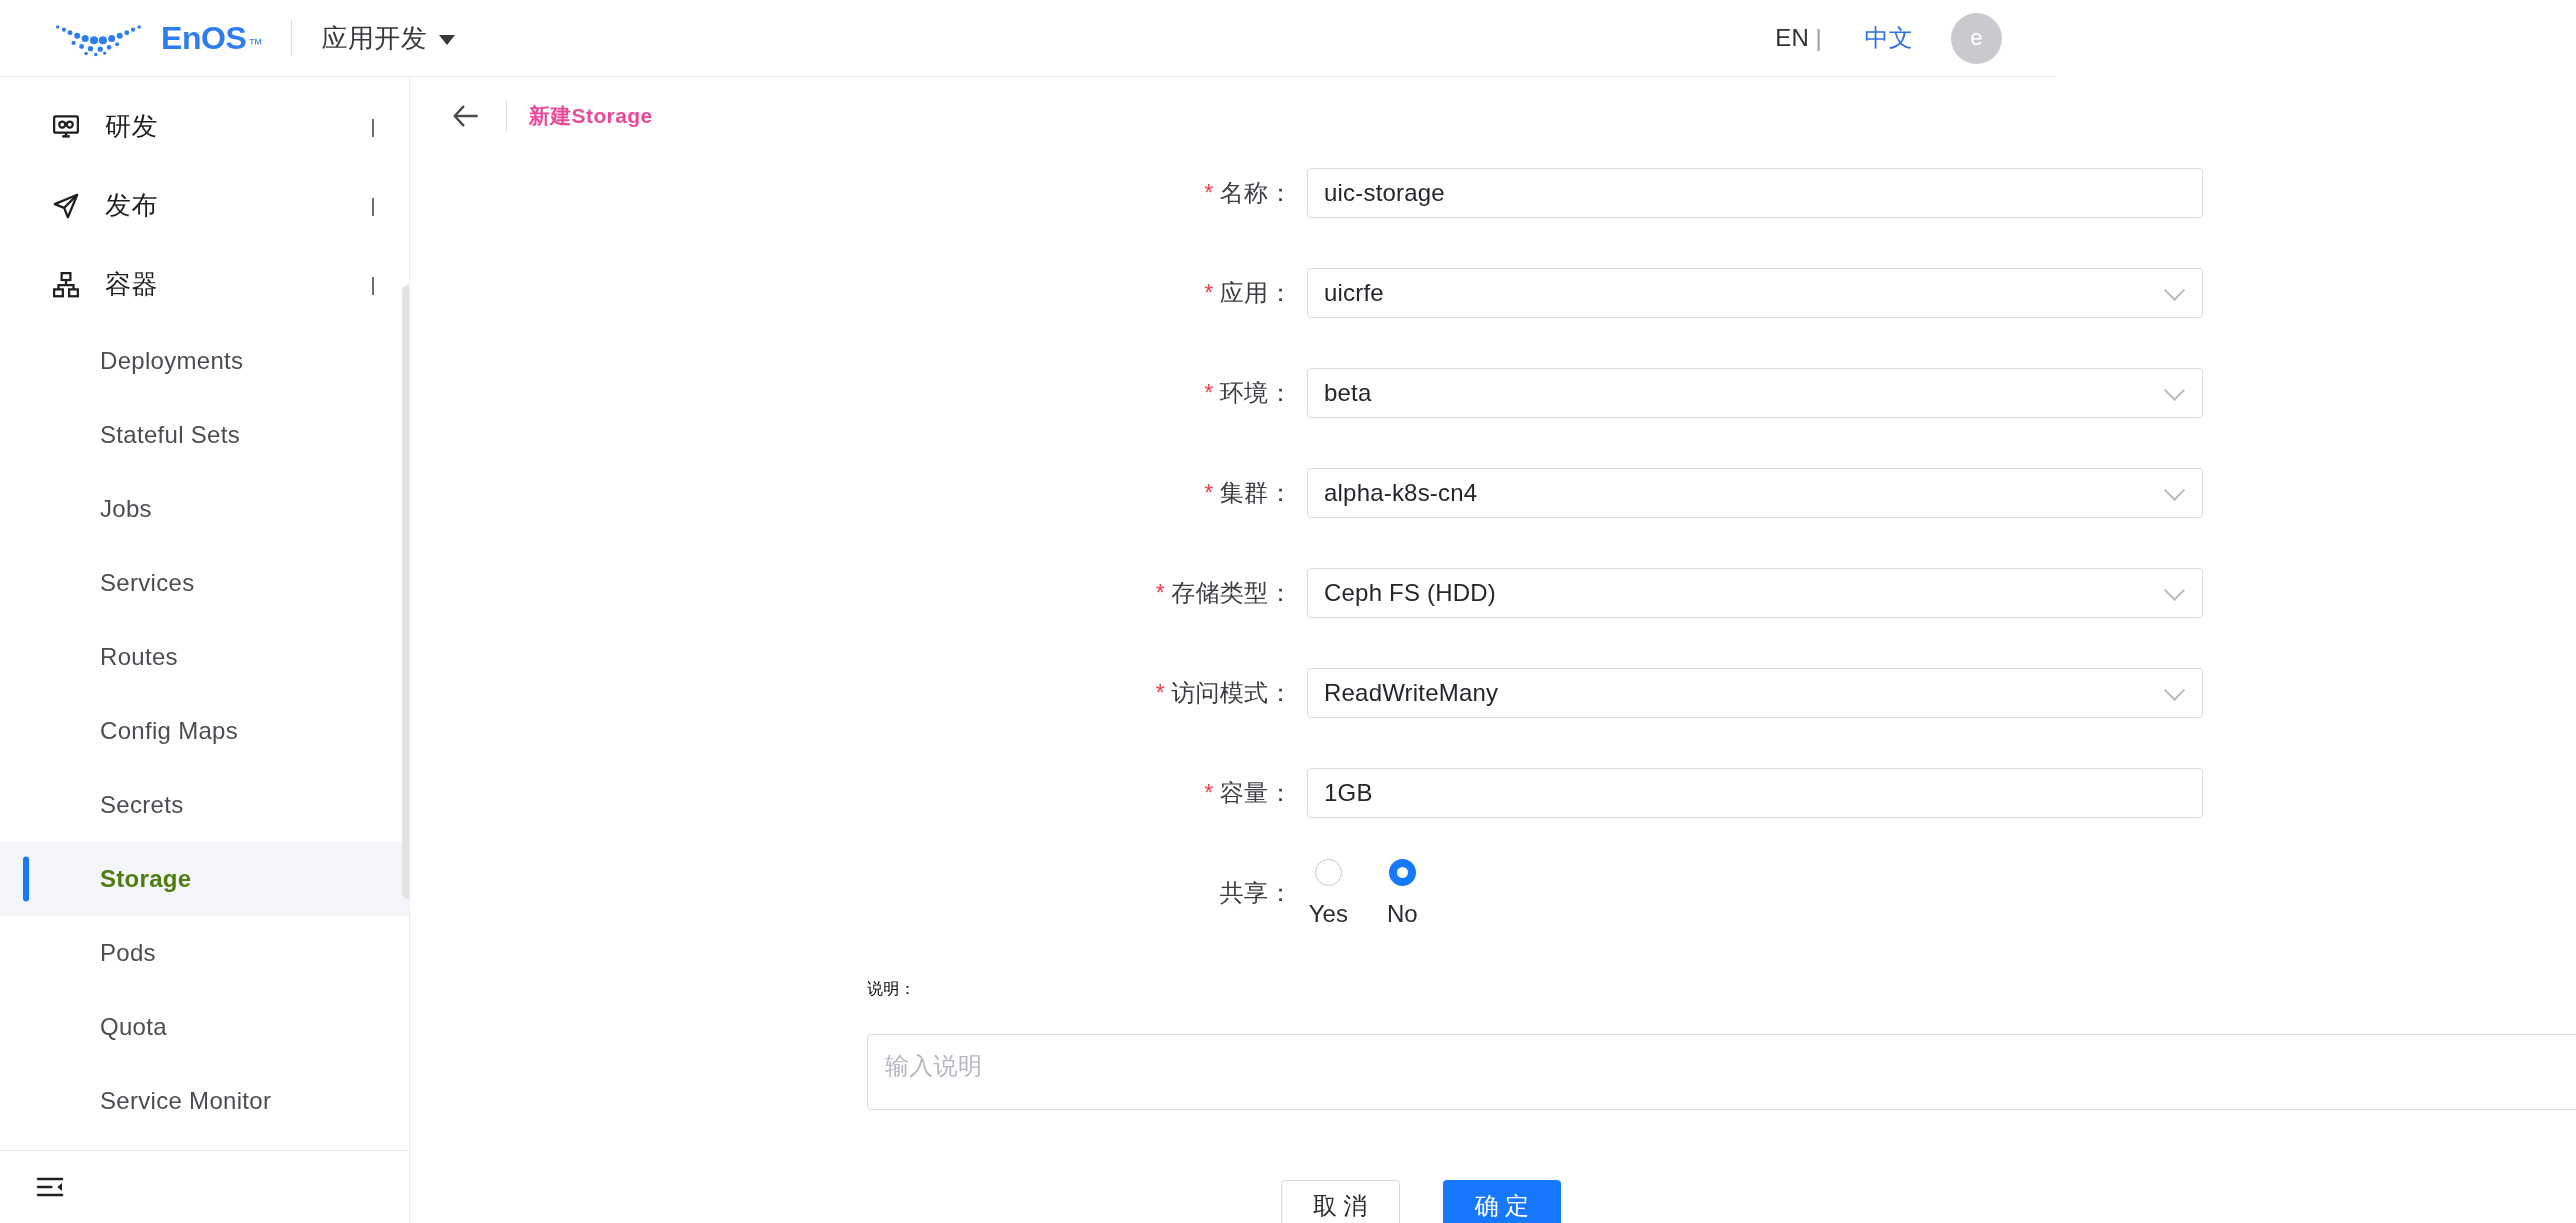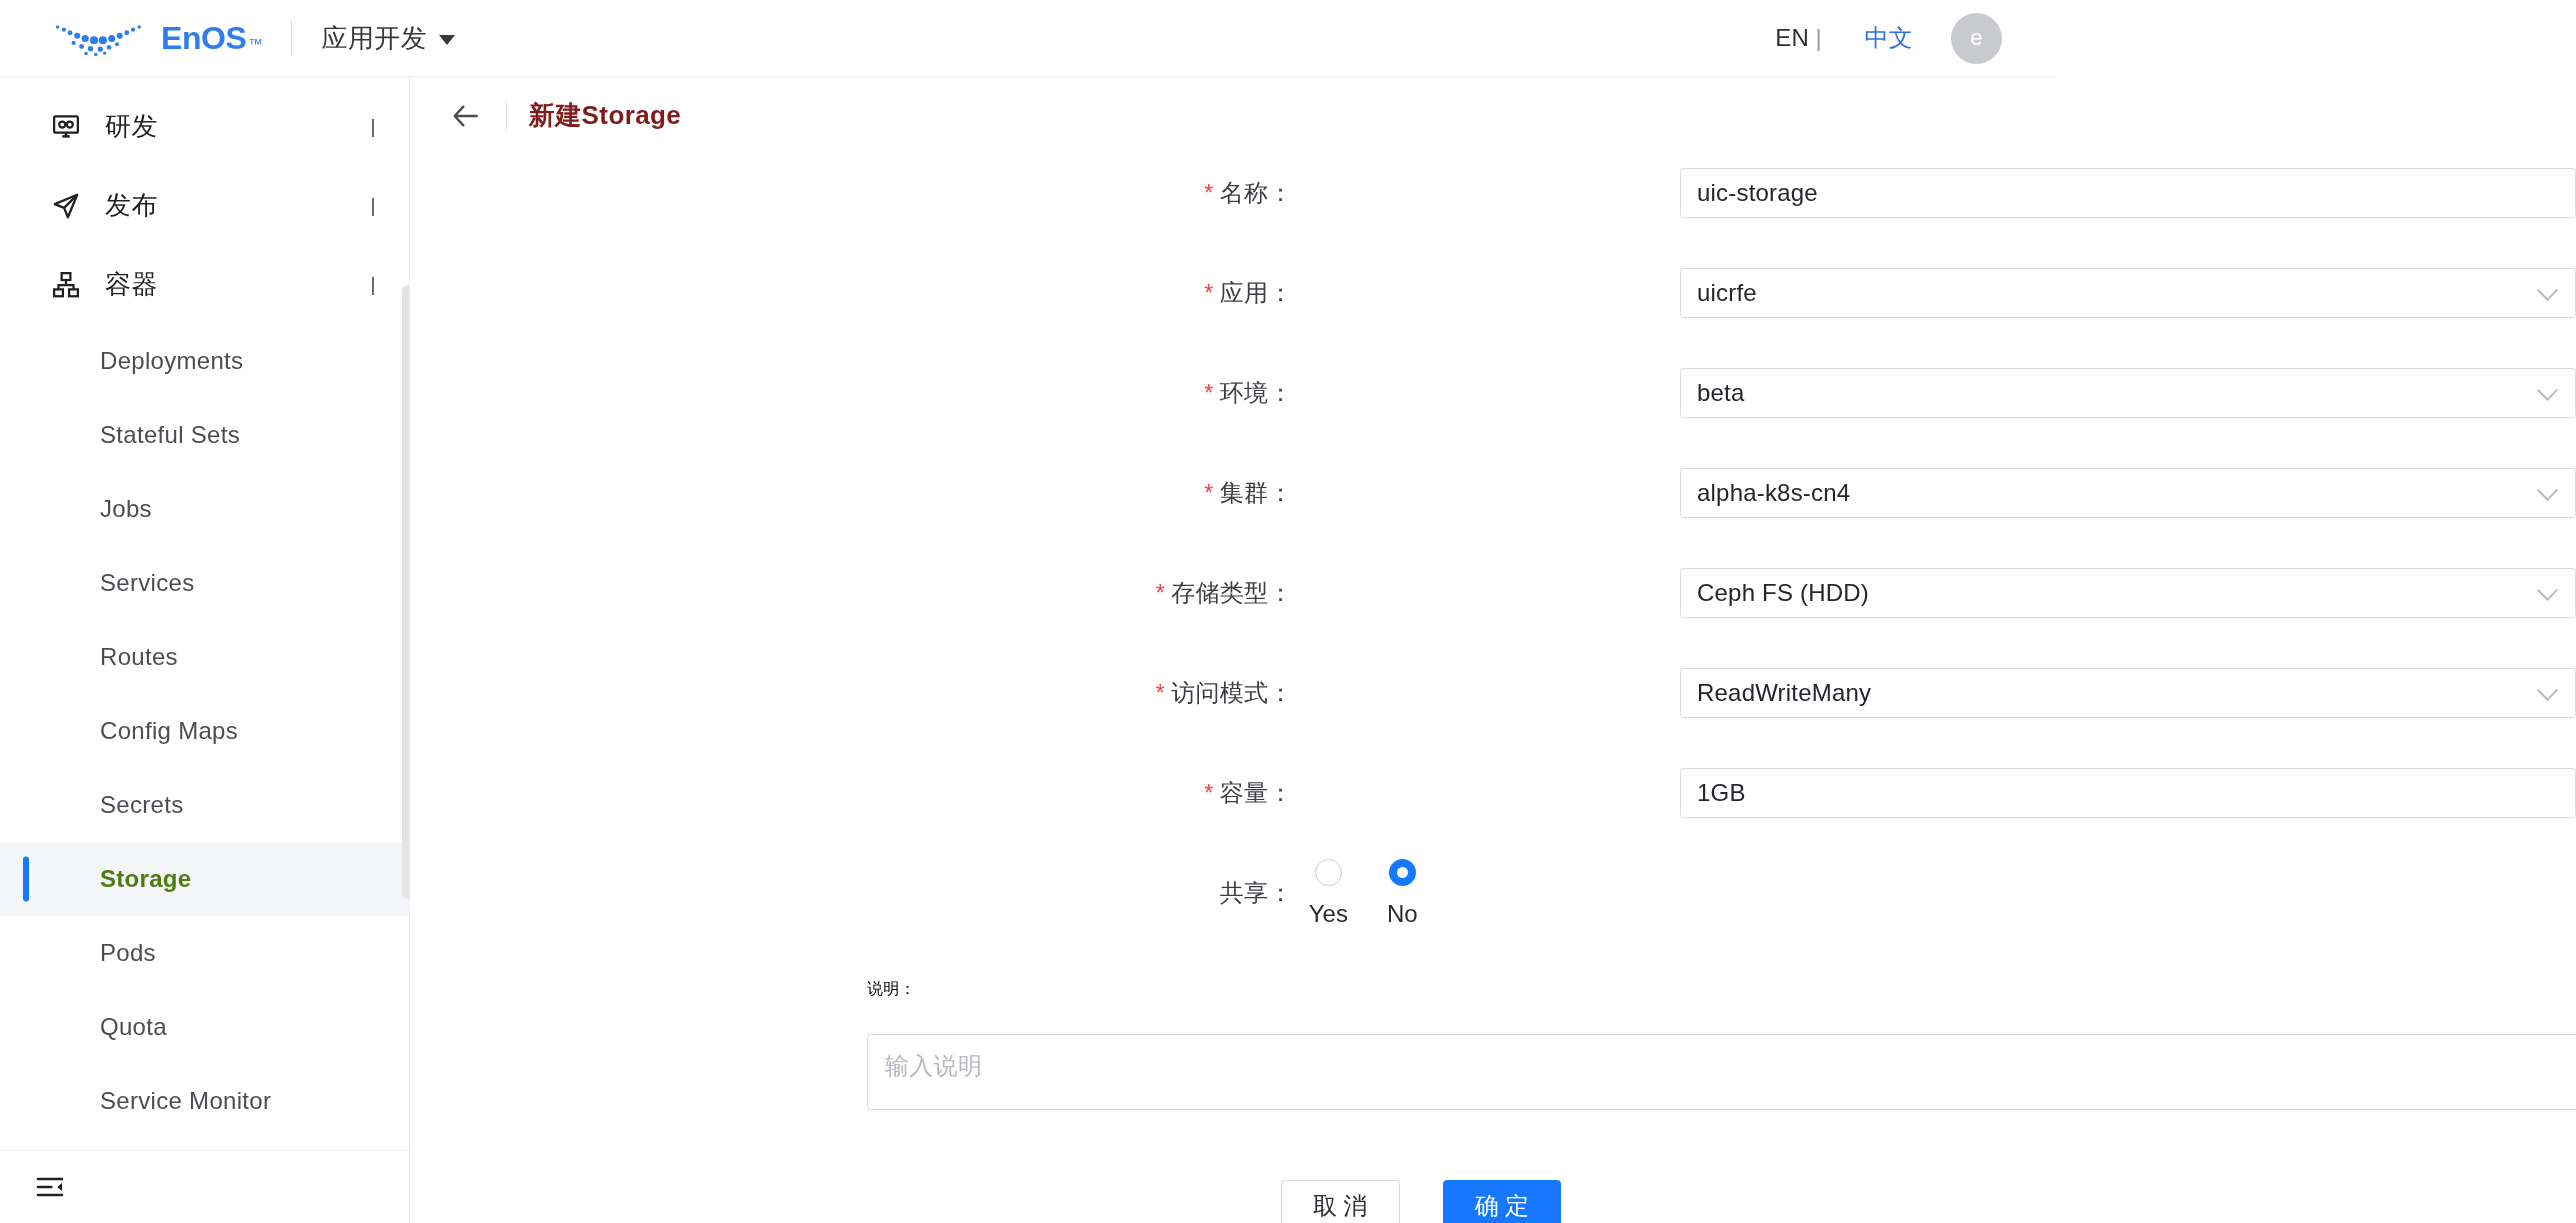--- a/index.html
+++ b/index.html
@@ -136,26 +136,26 @@
     width: 2165px; height: 1146px;
     background: #ffffff;
     overflow: hidden;
   }
   .page-head {
     display: flex; align-items: center;
     height: 77px; padding-left: 37px;
   }
   .back-arrow { cursor: pointer; width: 36px; height: 36px; display:flex; align-items:center; justify-content:center; }
   .head-divider { width: 0.9px; height: 30px; background: #dedee1; margin: 0 22.4px 0 21.5px; }
-  .page-title { font-size: 26px; font-weight: bold; color: #7f1d1d; letter-spacing: 0.4px; }
+  .page-title { font-size: 21px; font-weight: bold; color: #ec4899; letter-spacing: 0.4px; }
 
   .form { padding-top: 14.3px; }
   .form-row {
     display: flex; align-items: center;
-    height: 50px; margin-bottom: 50px; justify-content: space-between;
+    height: 50px; margin-bottom: 50px;
   }
   .form-label {
     width: 896px; flex: none;
     text-align: right; padding-right: 14.3px;
     font-size: 24px; color: #3c3d42; letter-spacing: 0.3px;
     white-space: nowrap;
   }
   .form-label .req { color: #f1404b; margin-right: 6.3px; font-size: 23px; }
   .field {
     position: relative;

